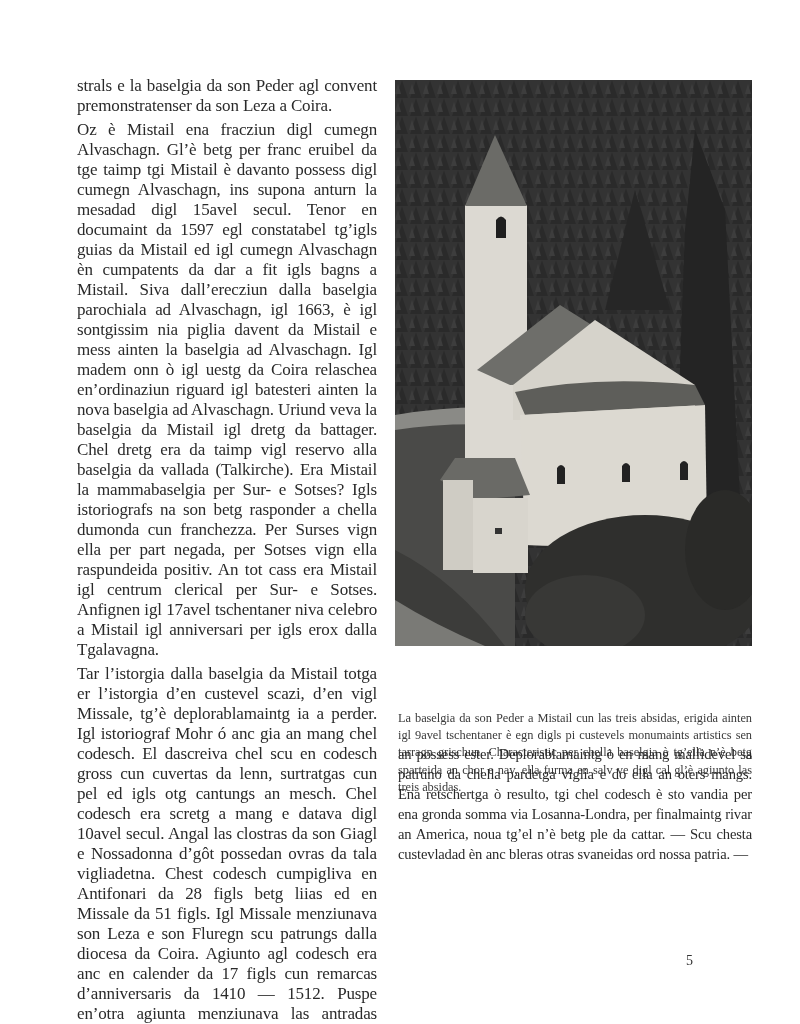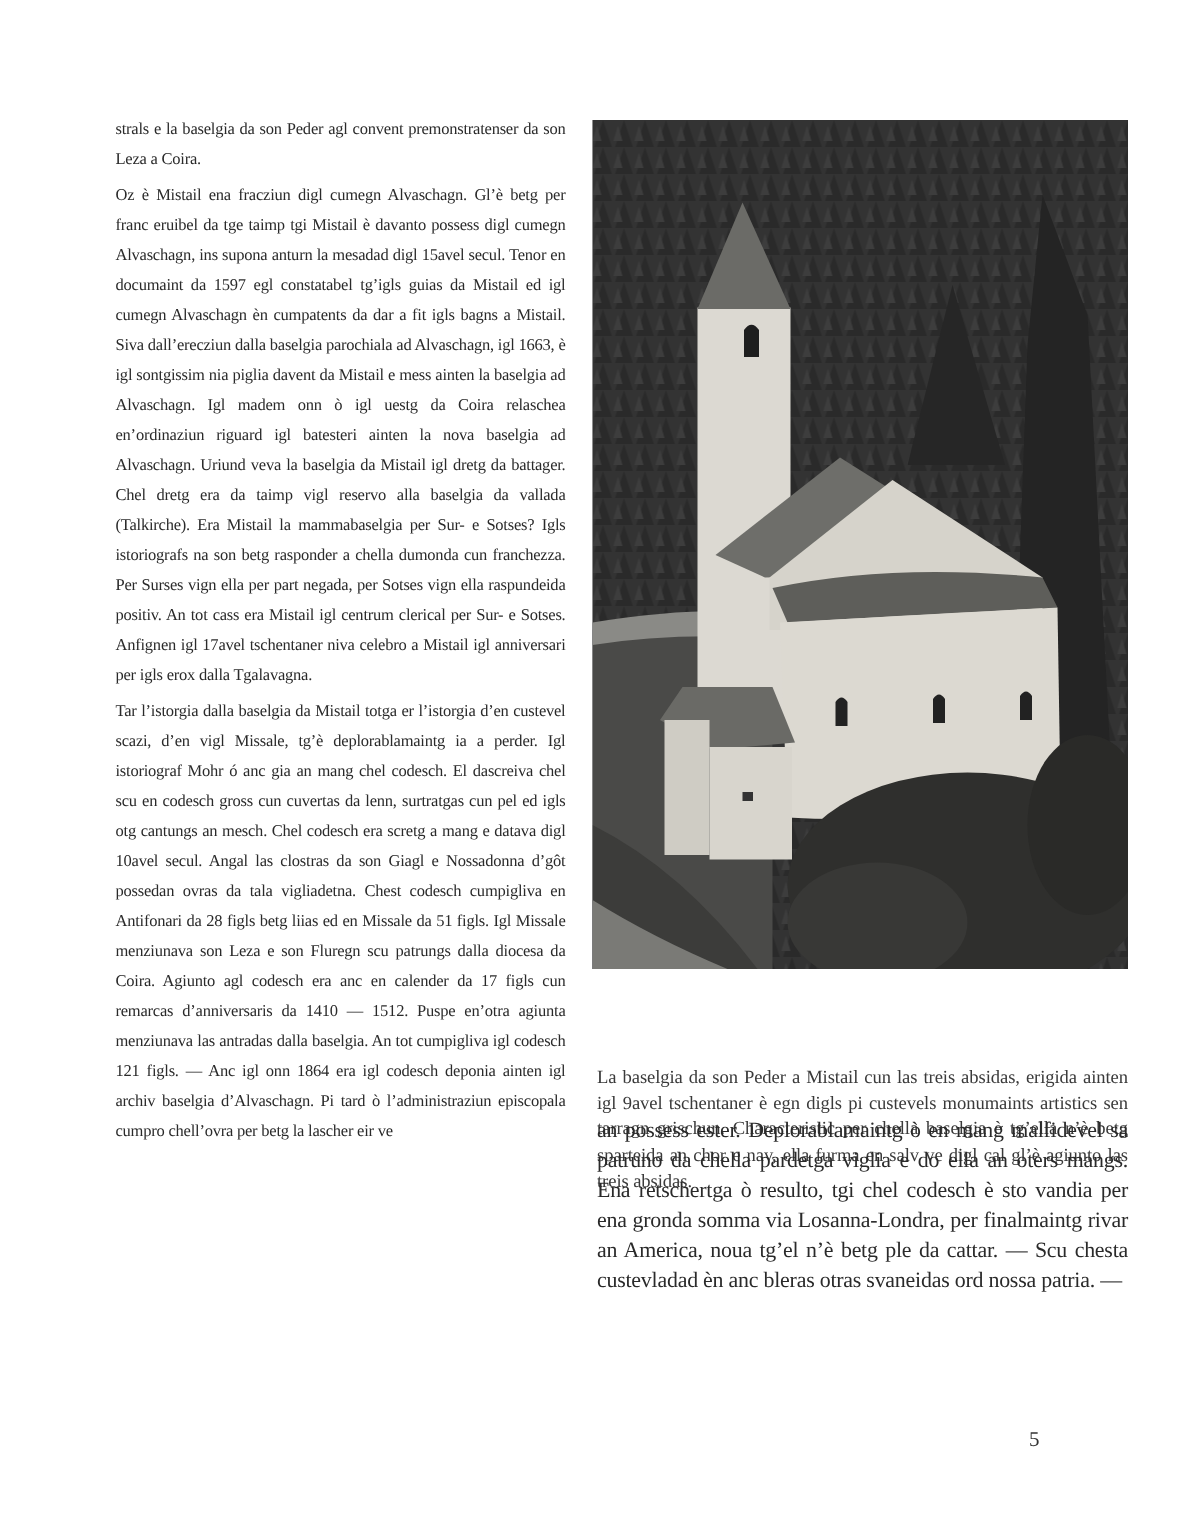--- a/index.html
+++ b/index.html
@@ -1,19 +1,19 @@
 <!DOCTYPE html>
 <html><head>
 <meta charset="utf-8">
 <style>
   html, body { margin: 0; padding: 0; background: #ffffff; }
   body { width: 800px; height: 1024px; position: relative; overflow: hidden;
          font-family: "DejaVu Serif", "Liberation Serif", serif; color: #2a2a2a; }
   .col-left { position: absolute; left: 77px; top: 76px; width: 300px; }
-  .col-left p { margin: 0 0 4px 0; font-size: 11px; line-height: 20px;
+  .col-left p { margin: 0 0 4px 0; font-size: 17px; line-height: 20px;
                 text-align: justify; letter-spacing: -0.15px; font-family: "Liberation Serif", serif; }
   .photo { position: absolute; left: 395px; top: 80px; width: 357px; height: 566px;
            background: #3b3b3b; overflow: hidden; }
   .caption { position: absolute; left: 398px; top: 662px; width: 354px;
              font-family: "Liberation Serif", serif; font-size: 12.4px; line-height: 17.2px;
              color: #3a3a3a; text-align: justify; letter-spacing: -0.05px; margin-top: 48px; }
   .col-right { position: absolute; left: 398px; top: 744px; width: 354px; }
   .col-right p { margin: 0; font-family: "Liberation Serif", serif; font-size: 14.6px;
                  line-height: 20px; text-align: justify; letter-spacing: -0.15px; }
   .page-number { position: absolute; left: 686px; top: 953px; font-family: "Liberation Serif", serif;

